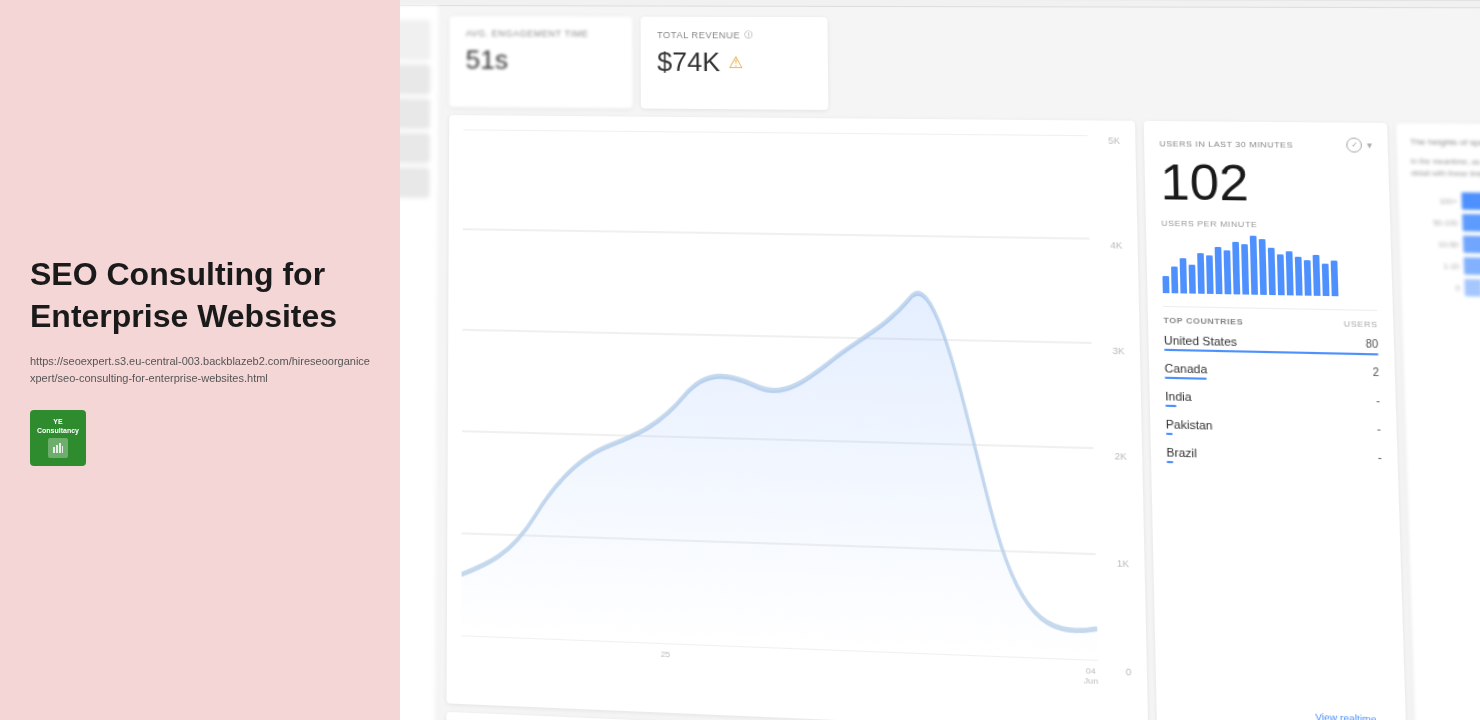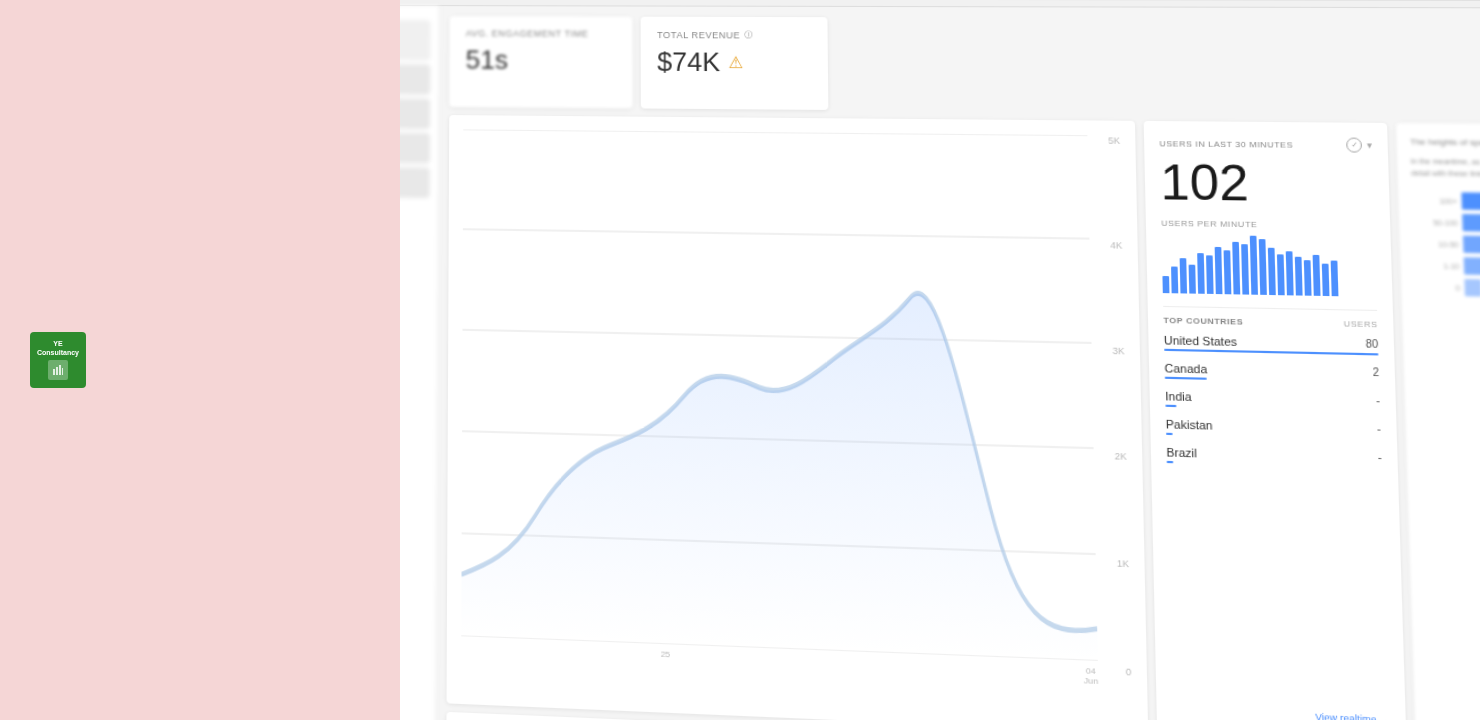--- a/index.html
+++ b/index.html
@@ -70,20 +70,22 @@
       display: flex;
       align-items: center;
       justify-content: center;
     }
 
   </style>
 </head>
 <body>
 
 <div class="left-panel">
+  <h1>SEO Consulting for Enterprise Websites</h1>
+  <p class="url">https://seoexpert.s3.eu-central-003.backblazeb2.com/hireseoorganicexpert/seo-consulting-for-enterprise-websites.html</p>
   <div class="logo-box">
     <div class="logo-text">YE Consultancy</div>
     <div class="logo-icon">
       <svg width="12" height="12" viewBox="0 0 12 12">
         <rect x="1" y="5" width="2" height="6" fill="white" opacity="0.8"></rect>
         <rect x="4" y="3" width="2" height="8" fill="white" opacity="0.8"></rect>
         <rect x="7" y="1" width="2" height="10" fill="white" opacity="0.8"></rect>
         <rect x="10" y="4" width="1" height="7" fill="white" opacity="0.8"></rect>
       </svg>
     </div>

